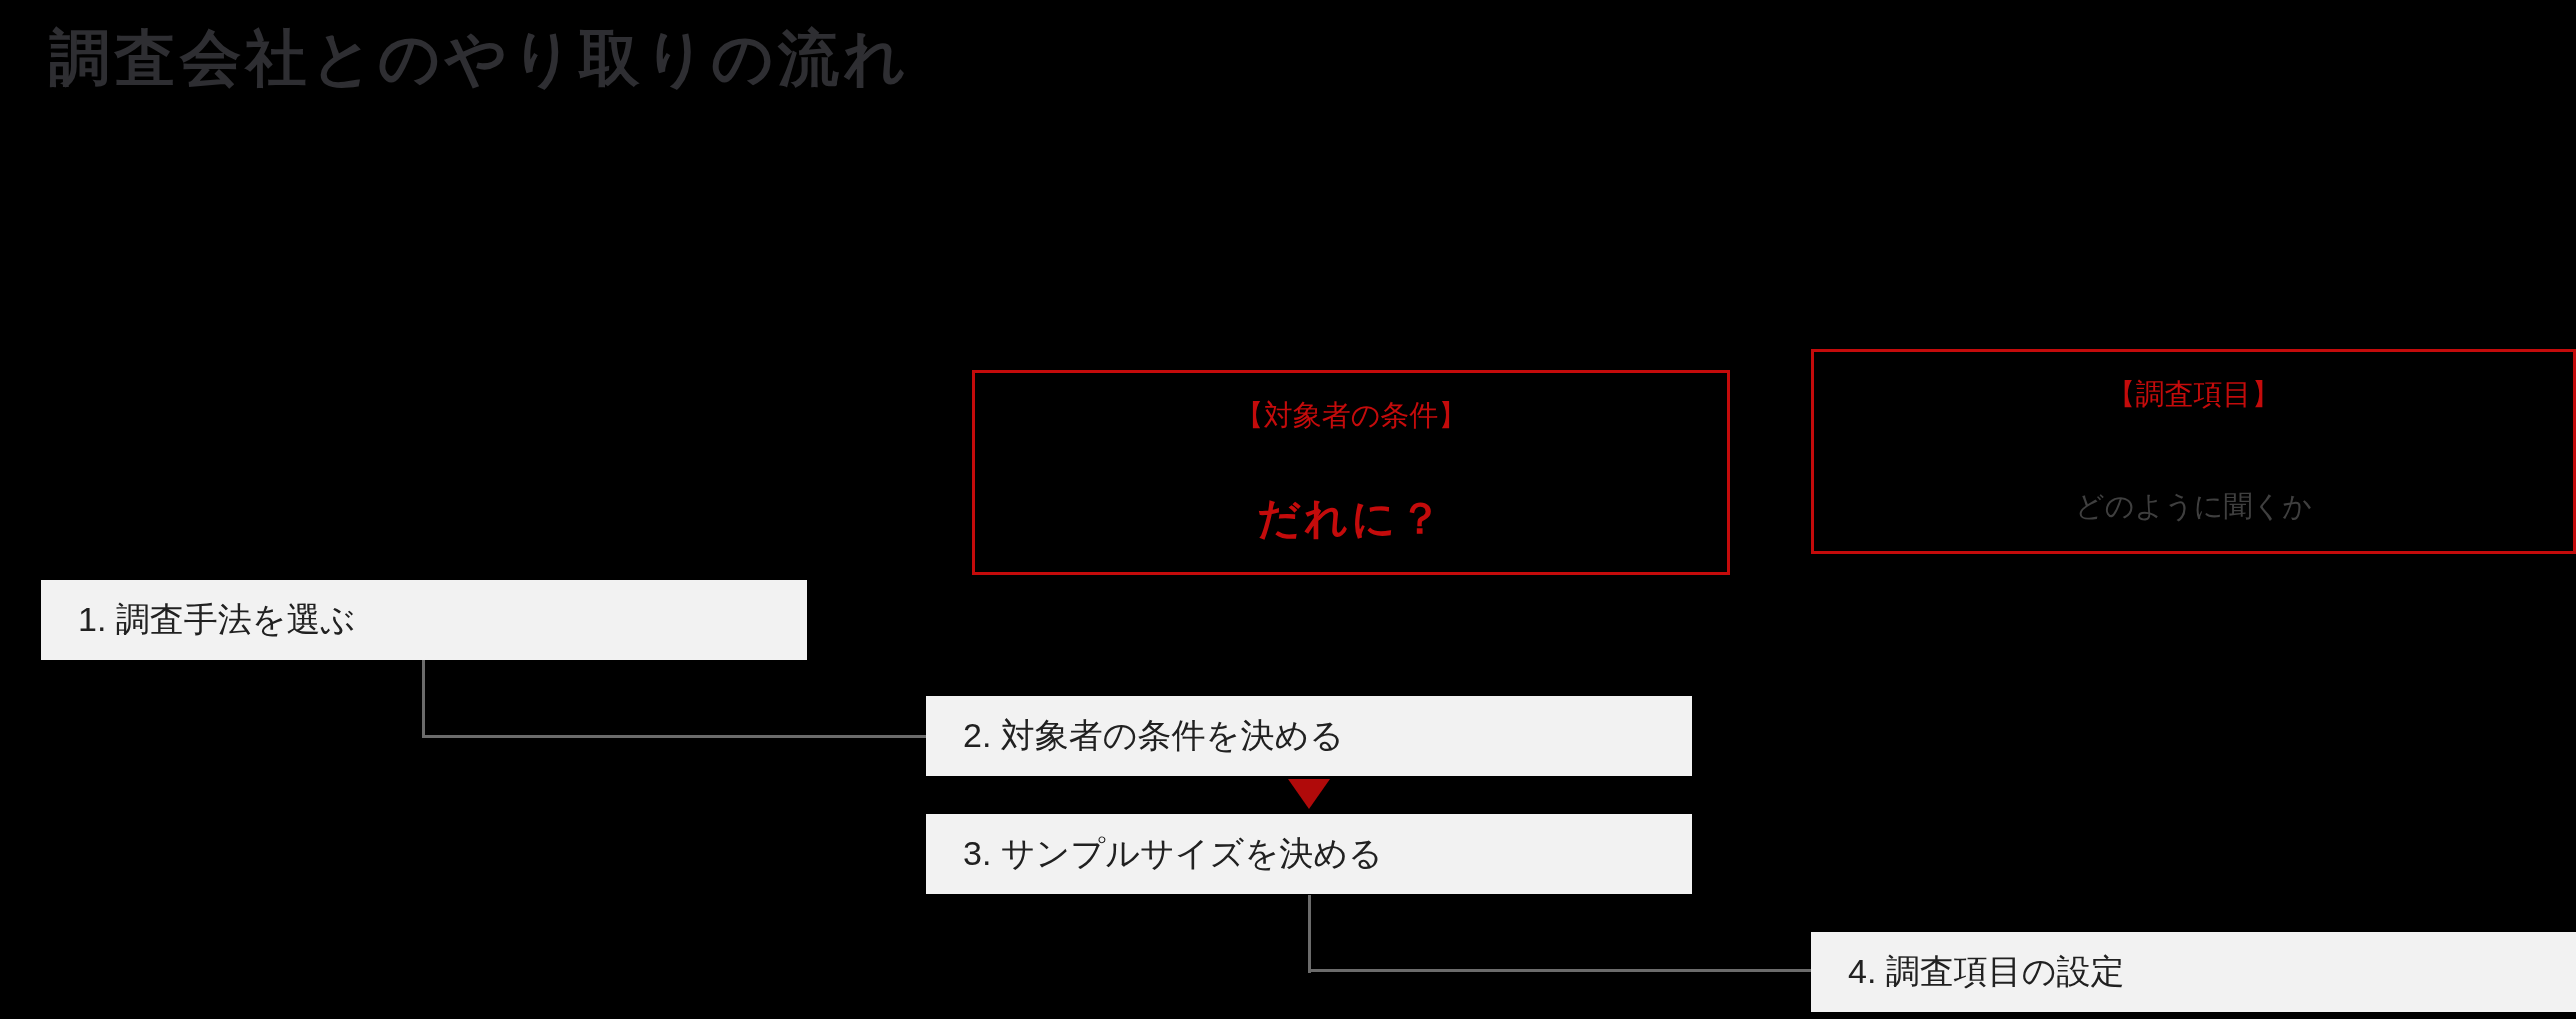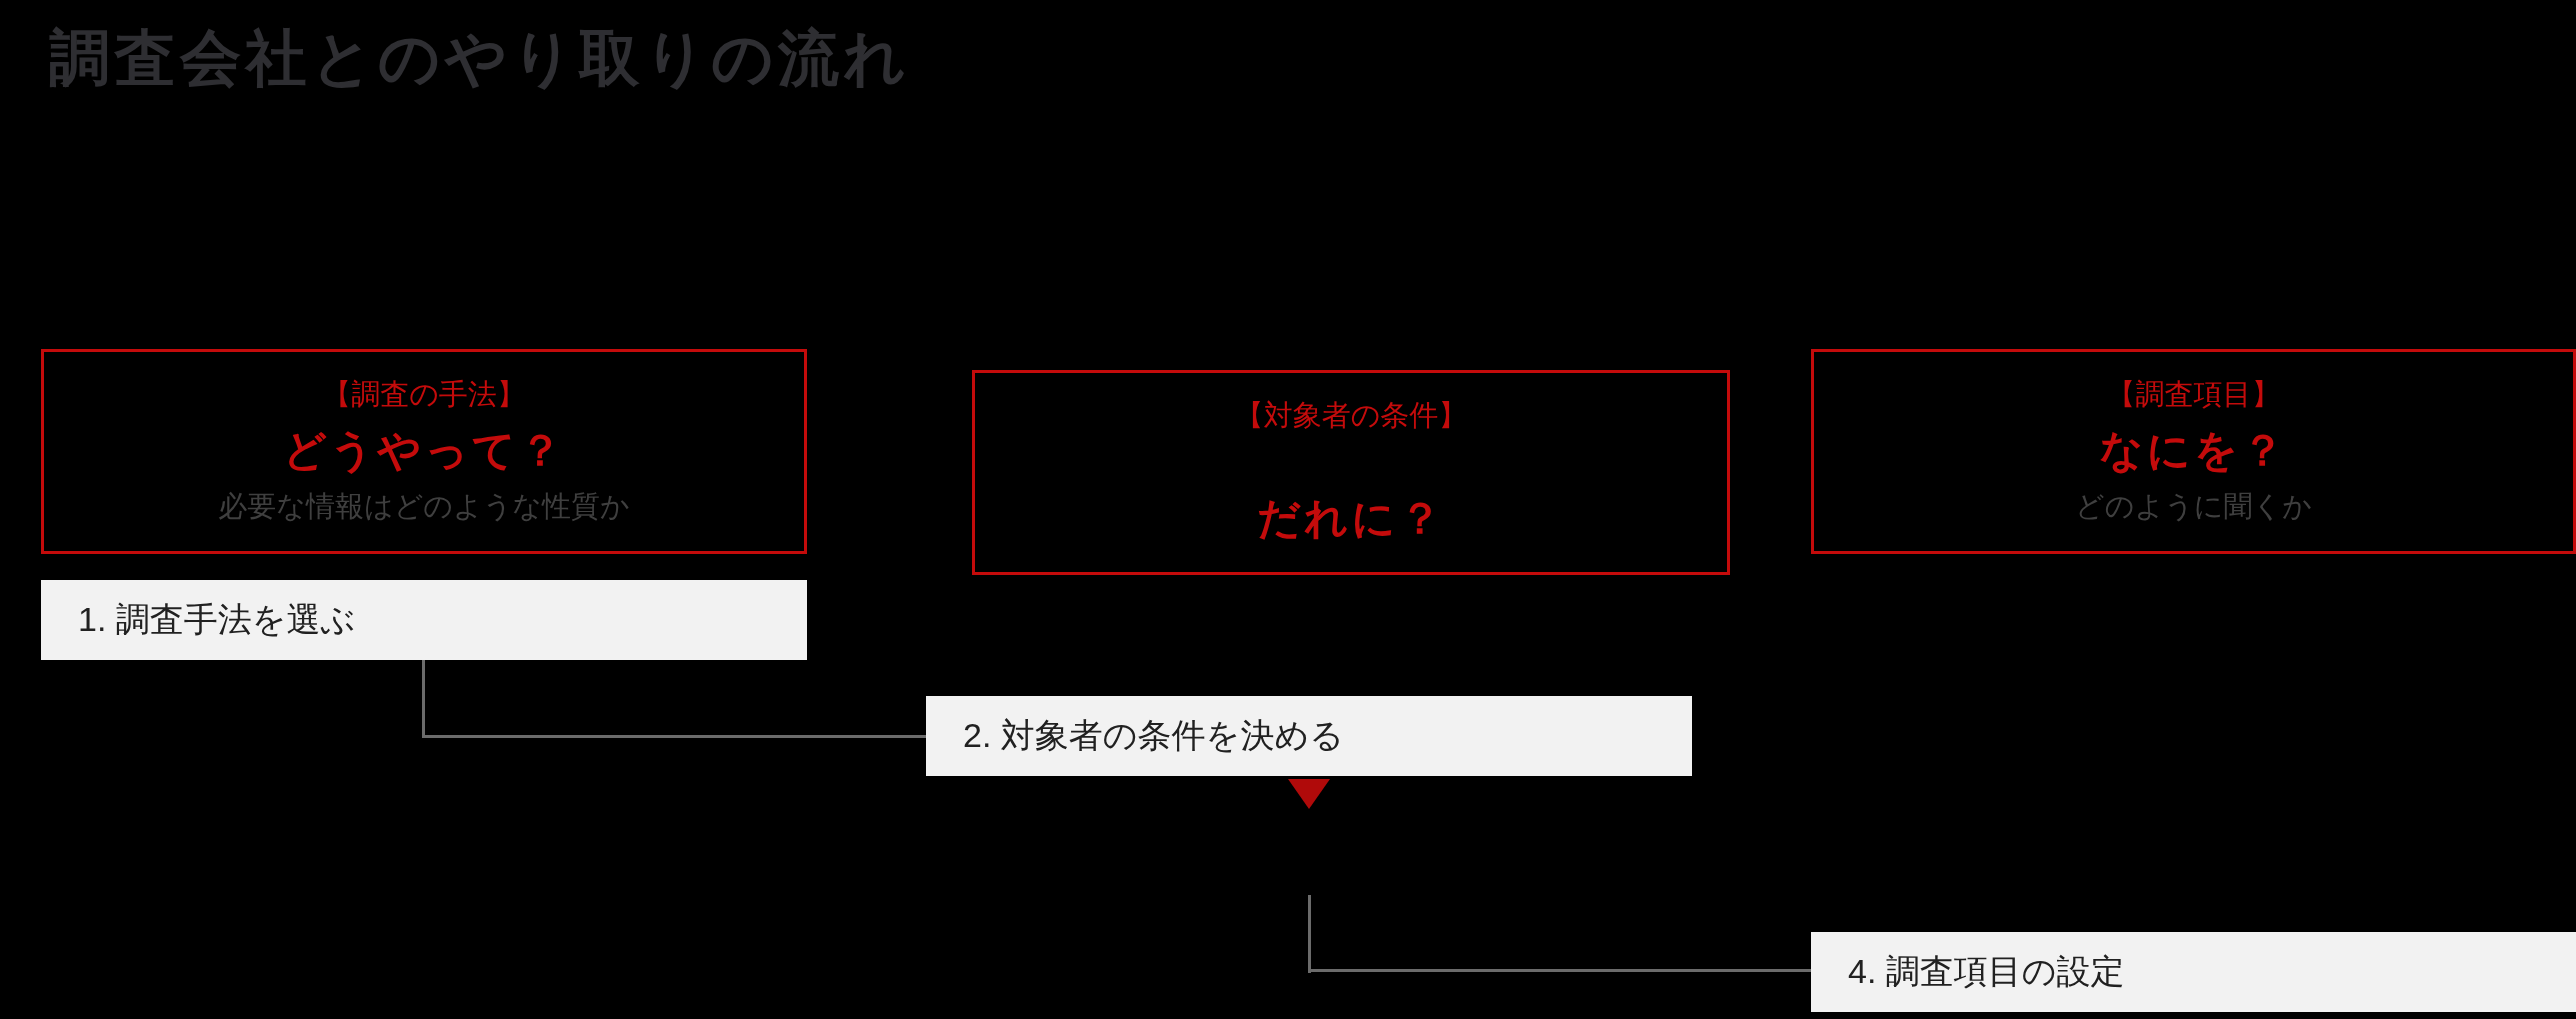--- a/index.html
+++ b/index.html
@@ -54,42 +54,39 @@
     border-top:30px solid var(--arrow_red,#b00a0a);
   }
 </style>
 </head>
 <body>
 
 <div class="slide">
 
   <div class="slide-title">調査会社とのやり取りの流れ</div>
 
-  <div class="concept" style="left:41px;width:766px;">
-    <div class="label">【調査の手法】</div>
-    <div class="question">どうやって？</div>
-    <div class="hint">必要な情報はどのような性質か</div>
-  </div>
 
   <div class="concept" style="left:972px;width:758px;margin-top:21px;">
     <div class="label">【対象者の条件】</div>
     <div class="question">だれに？</div>
   </div>
 
   <div class="concept" style="left:1811px;width:765px;">
     <div class="label">【調査項目】</div>
-    <div class="question">なにを？</div>
     <div class="hint">どのように聞くか</div>
   </div>
 
   <div class="step" style="left:41px;top:580px;width:766px;">
     <span>1. 調査手法を選ぶ</span>
   </div>
   <div class="step" style="left:926px;top:696px;width:766px;">
     <span>2. 対象者の条件を決める</span>
+  </div>
+  <div class="step" style="left:926px;top:814px;width:766px;">
+    <span>3. サンプルサイズを決める</span>
   </div>
   <div class="step" style="left:1811px;top:932px;width:765px;">
     <span>4. 調査項目の設定</span>
   </div>
 
   <div class="line" style="left:422px;top:660px;width:3.2px;height:76px;"></div>
   <div class="line" style="left:422px;top:735px;width:504px;height:3.2px;"></div>
   <div class="line" style="left:1308px;top:895px;width:3.2px;height:78px;"></div>
   <div class="line" style="left:1308px;top:969px;width:503px;height:3.2px;"></div>
 

